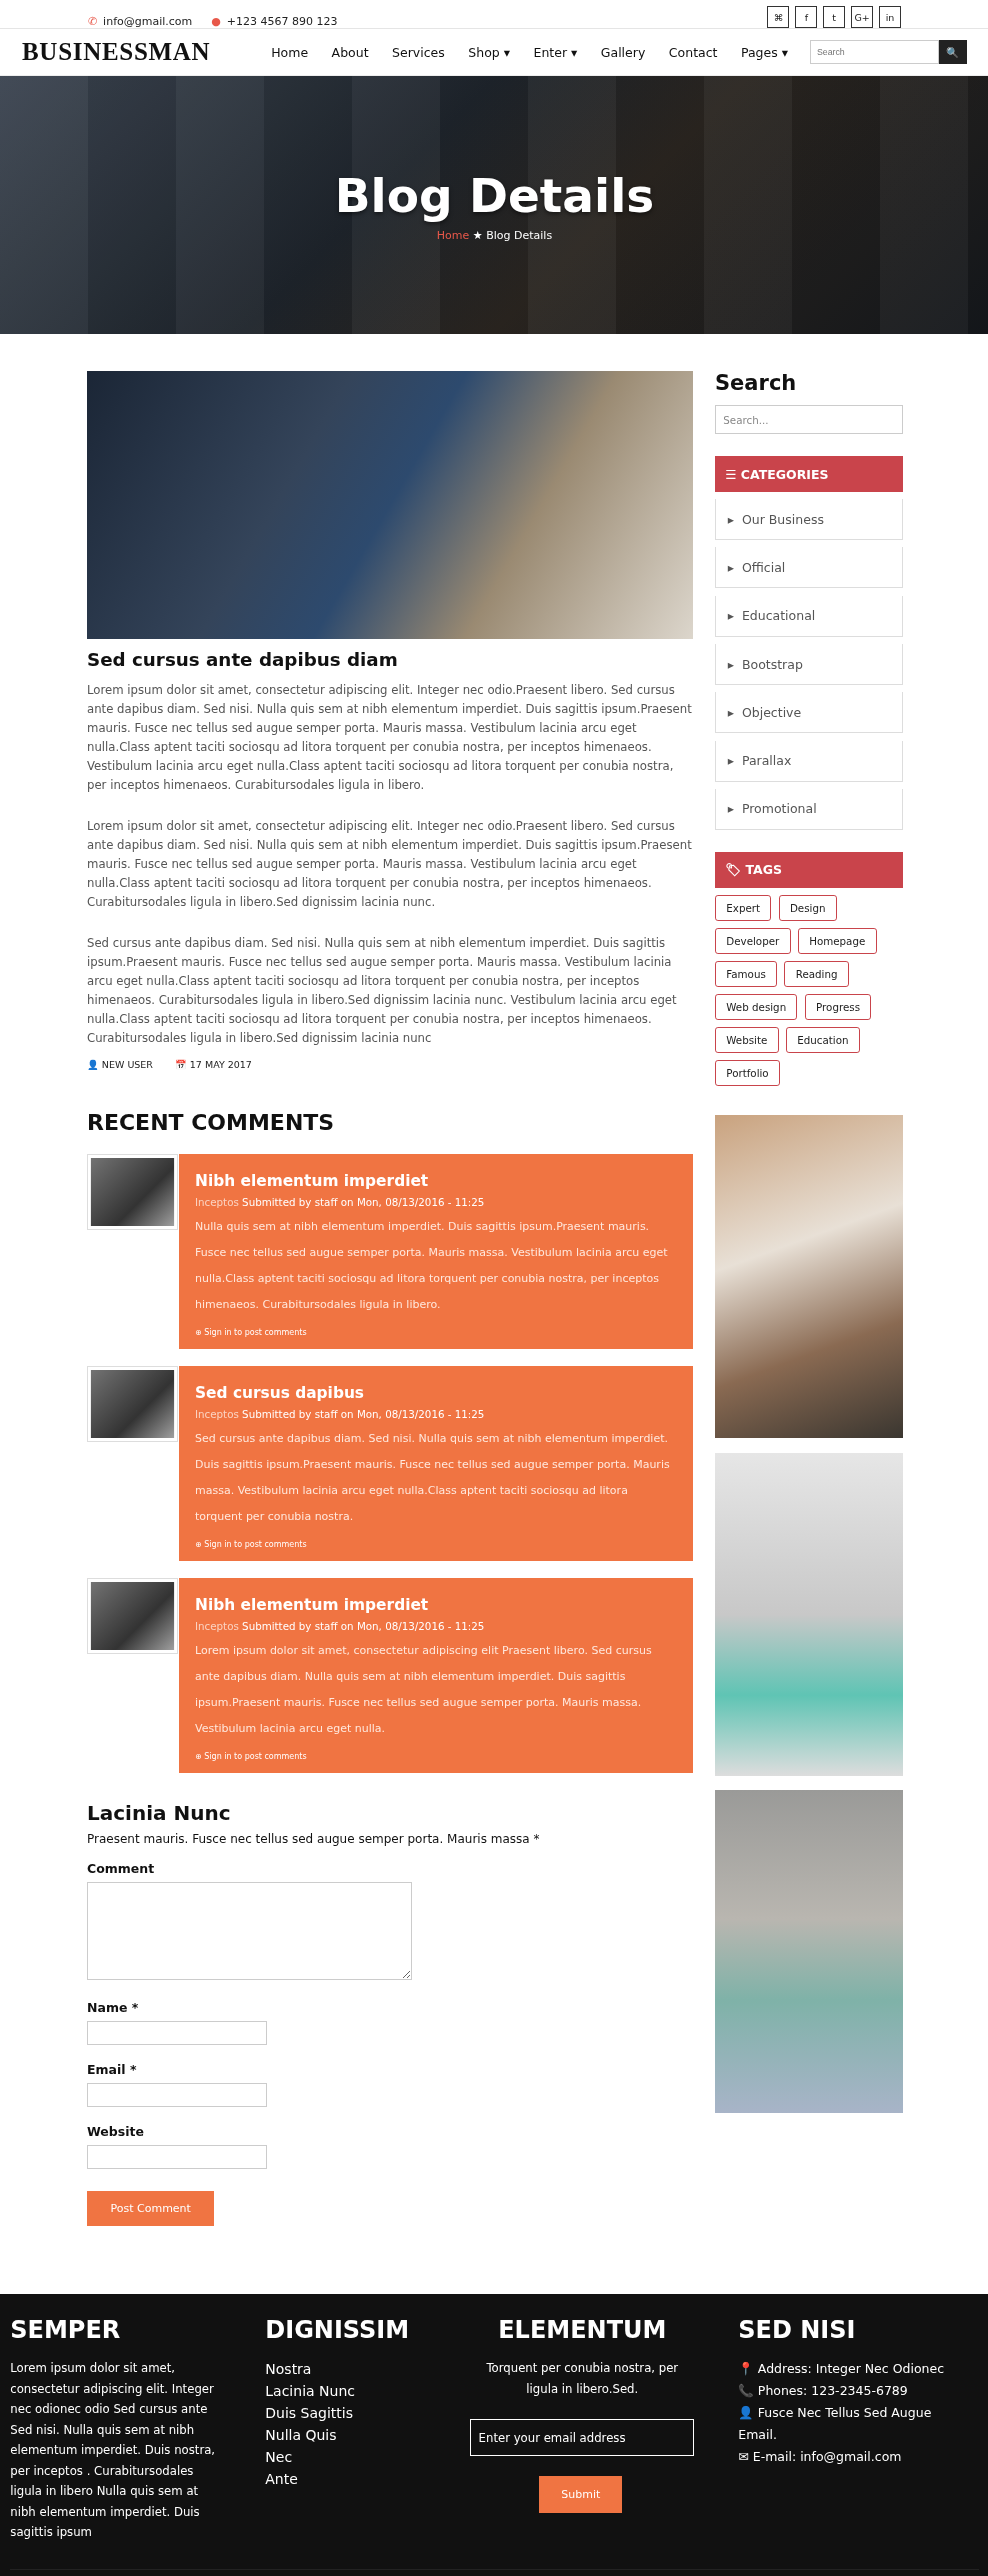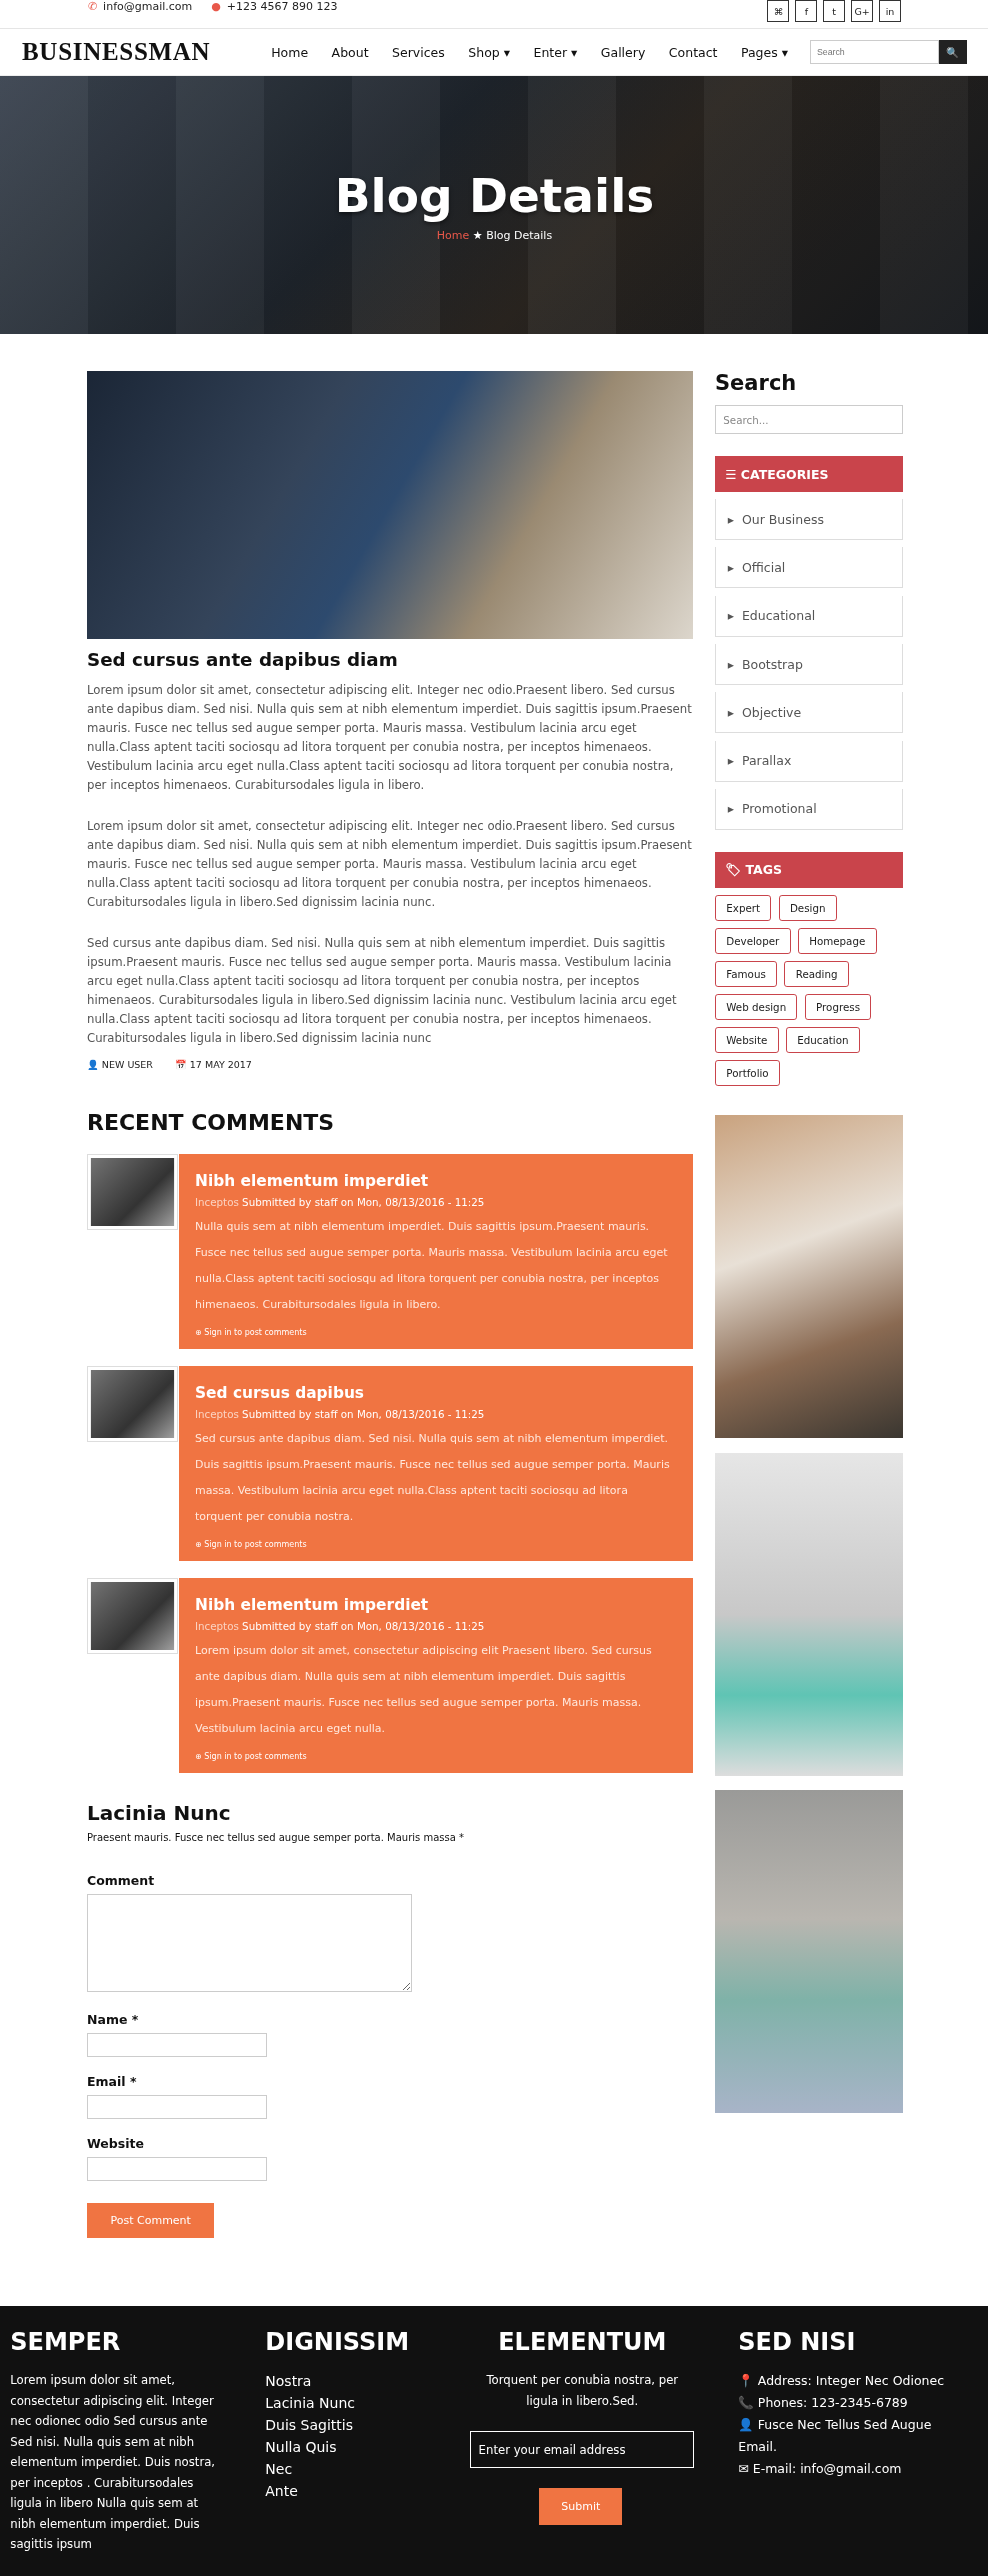--- a/index.html
+++ b/index.html
@@ -1,17 +1,17 @@
 <!DOCTYPE html>
 <html style="font-size:11.7px"><head>
 <meta charset="utf-8">
 <style>
 *{box-sizing:border-box;margin:0;padding:0}
 body{width:989px;font-family:"DejaVu Sans","Liberation Sans",sans-serif;color:#333;background:#fff}
-.topbar{height:29px;display:flex;align-items:flex-start;justify-content:space-between;padding:0 88px 0 88px;border-bottom:0.7px solid #e5e5e5}
+.topbar{height:29px;display:flex;align-items:flex-end;justify-content:space-between;padding:0 88px 0 88px;border-bottom:0.7px solid #e5e5e5}
 .topbar .contacts{display:flex;gap:19px;font-size:11px;color:#222}
 .topbar .contacts span.ic{color:#e8584a;margin-right:5.9px}
 .topbar .socials{display:flex;gap:5.9px}
 .topbar .socials div{width:22px;height:22px;border:0.7px solid #333;display:flex;align-items:center;justify-content:center;font-size:9.5px;color:#222}
 .navbar{height:47px;display:flex;align-items:center;padding:0 22px;border-bottom:0.7px solid #eee}
 .brand{font-family:Liberation Serif, serif;font-size:25px;font-weight:bold;letter-spacing:0.7px;color:#111;width:242px}
 .menu{display:flex;gap:23.5px;font-size:12.5px;color:#111;flex:1;justify-content:flex-end;margin-right:22px}
 .search-top{display:flex;align-items:center}
 .search-top input{width:129px;height:23.5px;border:0.7px solid #ccc;padding:0 5.9px;font-size:8.8px}
 .search-top .btn{width:28px;height:23.5px;background:#222;color:#fff;display:flex;align-items:center;justify-content:center;font-size:10.3px}
@@ -30,21 +30,21 @@
 .rc-title{font-size:22px;font-weight:bold;color:#111;margin:40px 0 19px}
 .comment{display:flex;gap:1px;margin-bottom:17.6px}
 .avatar{width:91px;height:76px;border:0.7px solid #ddd;background:linear-gradient(135deg,#777,#333 60%,#aaa);box-shadow:0 0 0 2.9px #fff inset}
 .cbox{flex:1;background:#f07442;color:#fff;padding:17.6px 14.7px 11.7px 16px;min-height:179px}
 .cbox h4{font-size:15.4px;margin-bottom:5.9px}
 .cbox .by{font-size:10.3px;margin-bottom:5.9px}
 .cbox .by .cat{color:#fbd3c2}
 .cbox p{font-size:11px;line-height:26px;color:#ffe8dd}
 .cbox .sign{font-size:8px;margin-top:10.3px}
 .leave-title{font-size:20px;color:#111;margin:28px 0 7.3px}
-.leave-sub{font-size:10px;color:#111;margin-bottom:30px}
+.leave-sub{font-size:12px;color:#111;margin-bottom:15px}
 label.fl{display:block;font-size:12.5px;font-weight:bold;color:#111;margin-bottom:5.9px}
 textarea{width:325px;height:98px;border:0.7px solid #ccc;margin-bottom:17.6px}
 .inp{width:180px;height:23.5px;border:0.7px solid #ccc;margin-bottom:17.6px}
 .post-btn{display:inline-block;background:#f07442;color:#fff;padding:11px 23.5px;font-size:11px;margin-top:4.4px;margin-bottom:24px}
 .side h3{font-size:21px;color:#111;margin-bottom:10.3px}
 .side .sinput{width:188px;height:29px;border:0.7px solid #ccc;padding:0 7.3px;font-size:10.3px;color:#888;display:flex;align-items:center;margin-bottom:22px}
 .side .headbar{background:#c9444b;color:#fff;font-size:12.5px;font-weight:bold;padding:10.3px;margin-bottom:7.3px}
 .cat-item{height:41px;border:0.7px solid #ddd;border-top:none;padding:0 11.7px;display:flex;align-items:center;font-size:12.5px;color:#555;margin-bottom:7.3px}
 .tags{display:flex;flex-wrap:wrap;gap:7.3px;margin-bottom:29px}
 .tag{border:0.7px solid #c9444b;padding:5.9px 10.3px;font-size:10.3px;color:#222;border-radius:2.9px}

